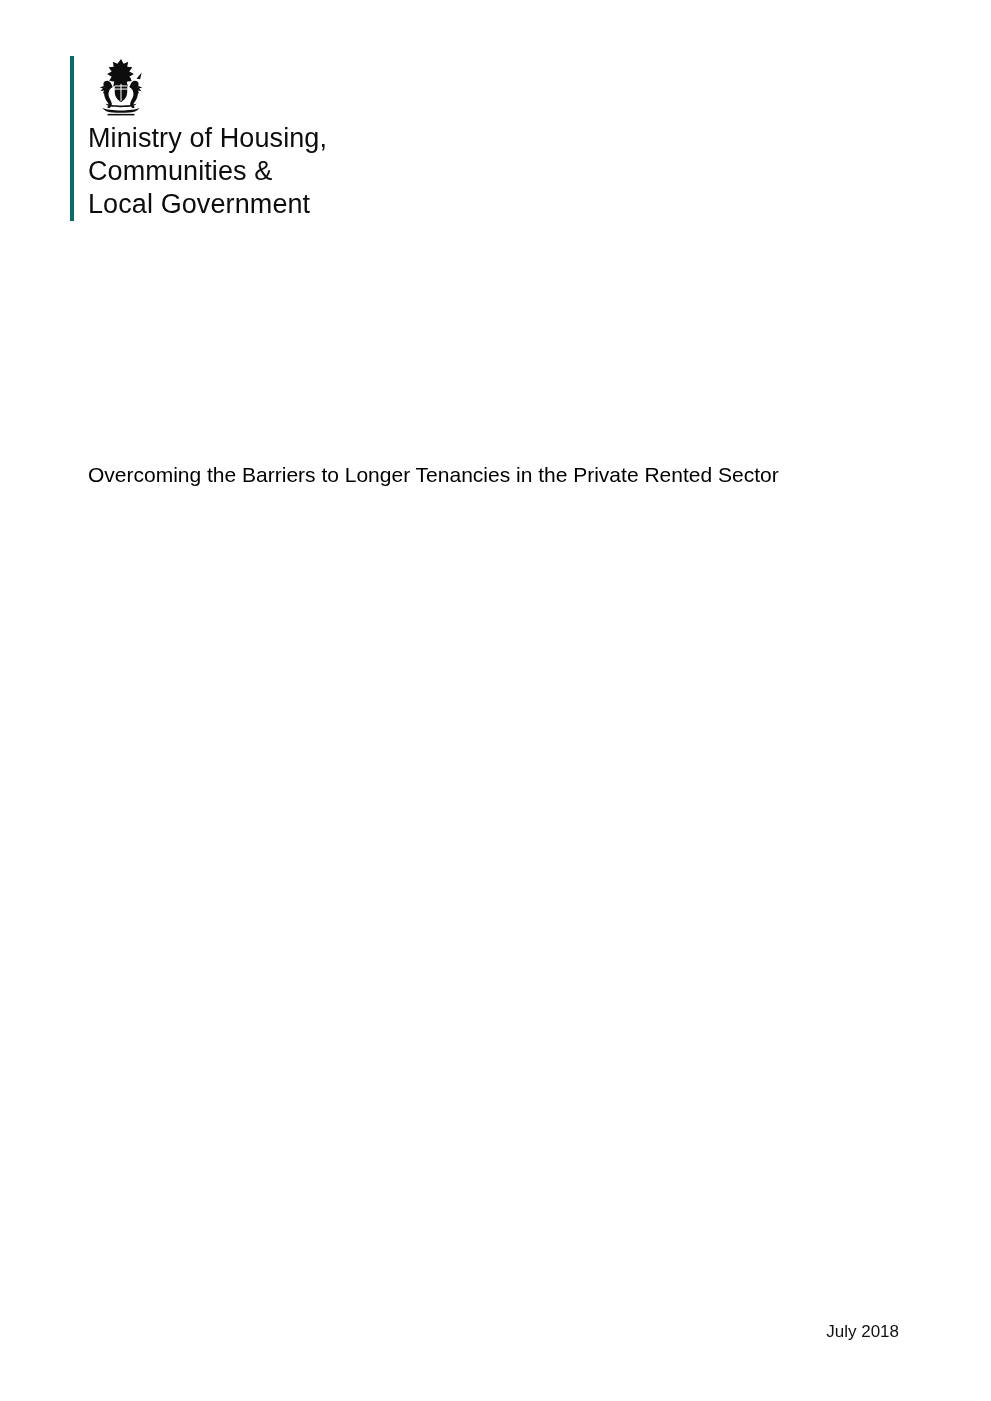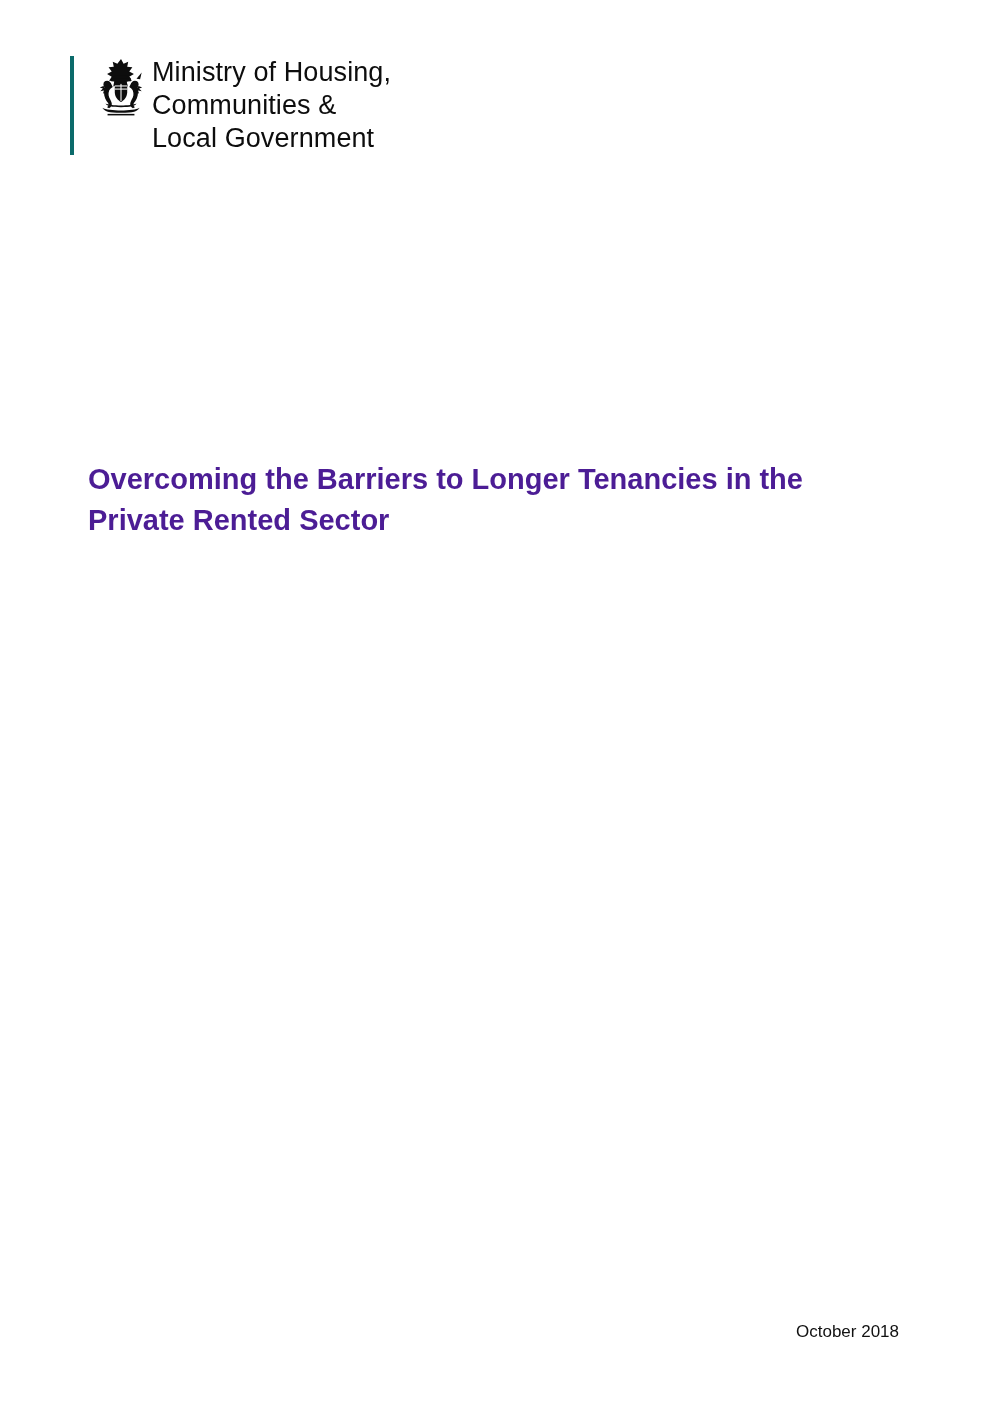--- a/index.html
+++ b/index.html
@@ -26,21 +26,21 @@
   }
   .masthead-rule {
     width: 4px;
     background: #0b6b6b;
     align-self: stretch;
     margin-right: 14px;
     flex: 0 0 4px;
   }
   .masthead-body {
     display: flex;
-    flex-direction: row;
+    flex-direction: column;
   }
   .crest {
     width: 62px;
     height: 62px;
     margin-bottom: 4px;
     margin-left: 2px;
   }
   .dept-name {
     font-size: 27px;
     line-height: 33px;
@@ -49,24 +49,24 @@
     white-space: pre-line;
     font-weight: 400;
   }
 
   
   .doc-title {
     position: absolute;
     left: 88px;
     top: 440px;
     width: 800px;
-    font-size: 29px;
+    font-size: 21px;
     line-height: 41px;
-    font-weight: 700;
-    color: #4c1d95;
+    font-weight: 400;
+    color: #000000;
   }
 
   
   .footer-block {
     position: absolute;
     right: 92px;
     bottom: 56px;
     text-align: right;
     font-size: 17px;
     line-height: 26px;
@@ -110,14 +110,14 @@
     </svg>
     <div class="dept-name">Ministry of Housing,
 Communities &amp;
 Local Government</div>
   </div>
 </div>
 
 <h1 class="doc-title">Overcoming the Barriers to Longer Tenancies in the Private Rented Sector</h1>
 
 <div class="footer-block">
-  <span class="footer-line">October 2018</span>
+  <span class="footer-line">July 2018</span>
 </div>
 
 </body></html>

